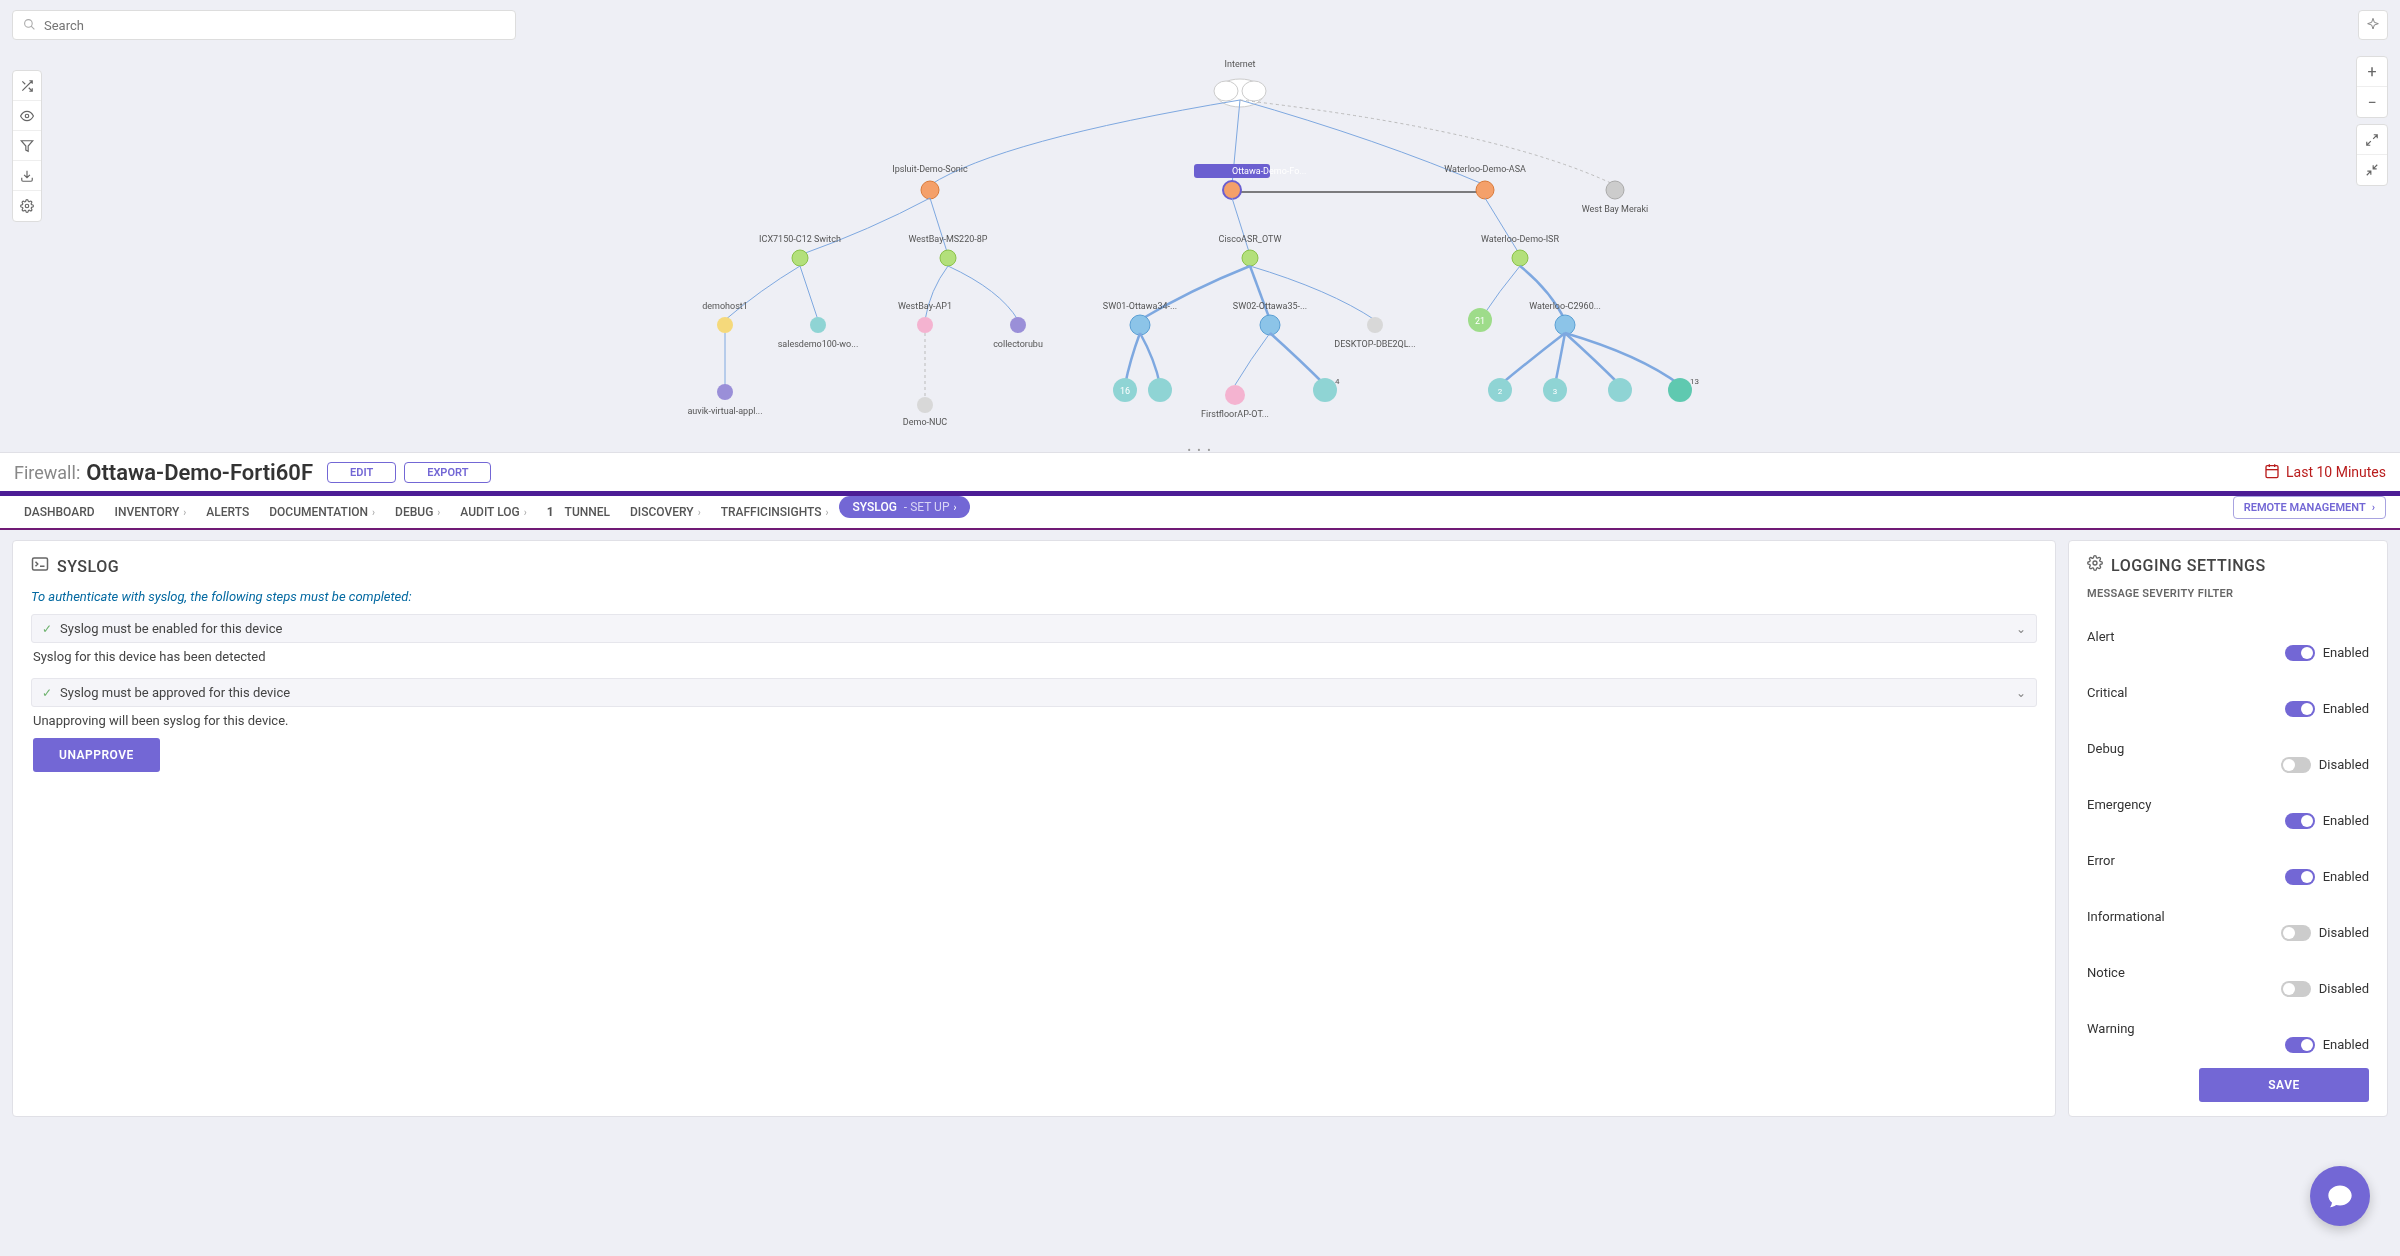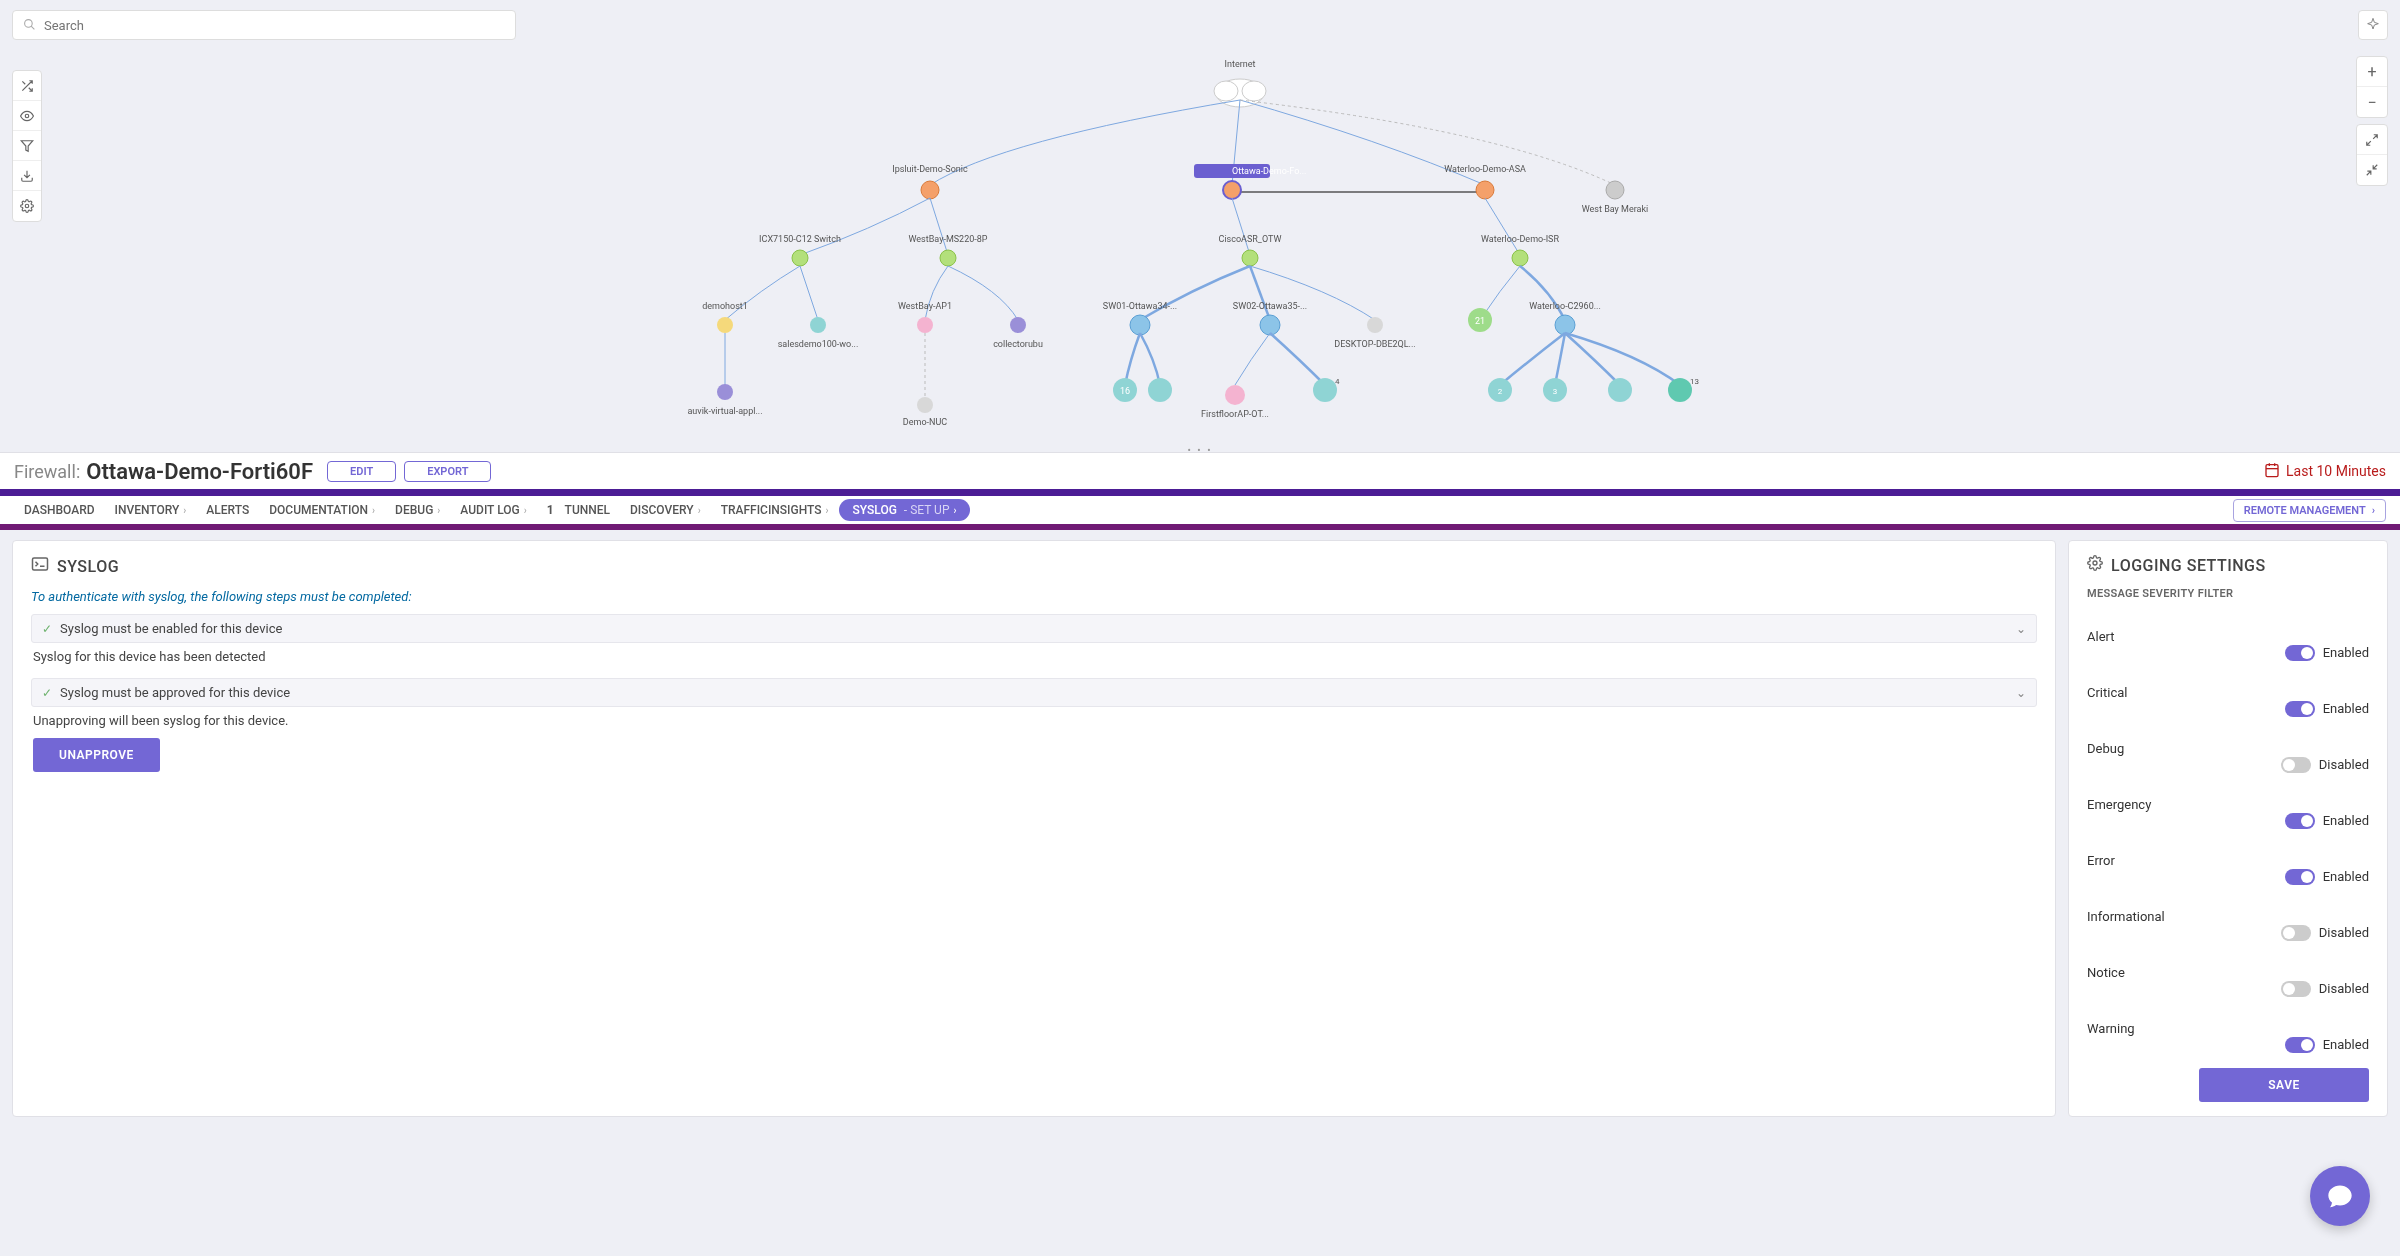--- a/index.html
+++ b/index.html
@@ -24,28 +24,28 @@
 .rc-btn { width:30px; height:30px; display:flex; align-items:center; justify-content:center; color:#666; cursor:pointer; font-size:16px; }
 .rc-btn:not(:last-child){ border-bottom:1px solid #eee; }
 
 
 .topo { position:absolute; top:0; left:0; width:100%; height:445px; background:#eeeff5; }
 
 
 .drag-handle { position:absolute; top:445px; left:50%; transform:translateX(-50%); color:#999; font-size:10px; letter-spacing:2px; cursor:row-resize; }
 
 
-.headerbar { position:absolute; top:452px; left:0; right:0; height:44px; background:#fff; border-top:1px solid #e0e0e6; border-bottom:7px solid #4c1d95; display:flex; align-items:center; padding:0 14px; }
+.headerbar { position:absolute; top:452px; left:0; right:0; height:44px; background:#fff; border-top:1px solid #e0e0e6; border-bottom:5px solid #4c1d95; display:flex; align-items:center; padding:0 14px; }
 .headerbar .htype { color:#888; font-size:18px; font-weight:400; margin-right:6px; }
 .headerbar .hname { color:#333; font-size:22px; font-weight:600; margin-right:14px; }
 .pill-btn { border:1px solid #7367d5; color:#7367d5; background:#fff; border-radius:4px; font-size:11px; padding:3px 22px; margin-right:8px; cursor:pointer; font-weight:600; }
 .time-range { margin-left:auto; color:#b91c1c; font-size:14px; display:flex; align-items:center; gap:6px; cursor:pointer; }
 
 
-.tabbar { position:absolute; top:496px; left:0; right:0; height:34px; background:#fff; border-bottom:6px solid #701a75; display:flex; align-items:center; padding:0 14px; font-size:12px; }
+.tabbar { position:absolute; top:496px; left:0; right:0; height:34px; background:#fff; border-bottom:2px solid #701a75; display:flex; align-items:flex-start; padding:0 14px; font-size:12px; }
 .tab { color:#555; padding:0 10px; height:100%; display:flex; align-items:center; gap:4px; cursor:pointer; font-weight:500; }
 .tab .chev { color:#aaa; font-size:10px; }
 .tab.active { background:#7367d5; color:#fff; border-radius:12px; height:22px; padding:0 14px; }
 .tab.active .sub { color:#d8d4f5; font-weight:400; margin-left:3px; }
 .tab.active .chev { color:#fff; }
 .remote-mgmt { margin-left:auto; border:1px solid #a8a3e0; color:#7367d5; border-radius:4px; font-size:11px; padding:4px 10px; display:flex; align-items:center; gap:6px; cursor:pointer; font-weight:600; }
 
 
 .content { position:absolute; top:540px; left:12px; right:12px; display:flex; gap:12px; }
 .panel { background:#fff; border:1px solid #e0e0e6; border-radius:4px; padding:14px 18px; }

